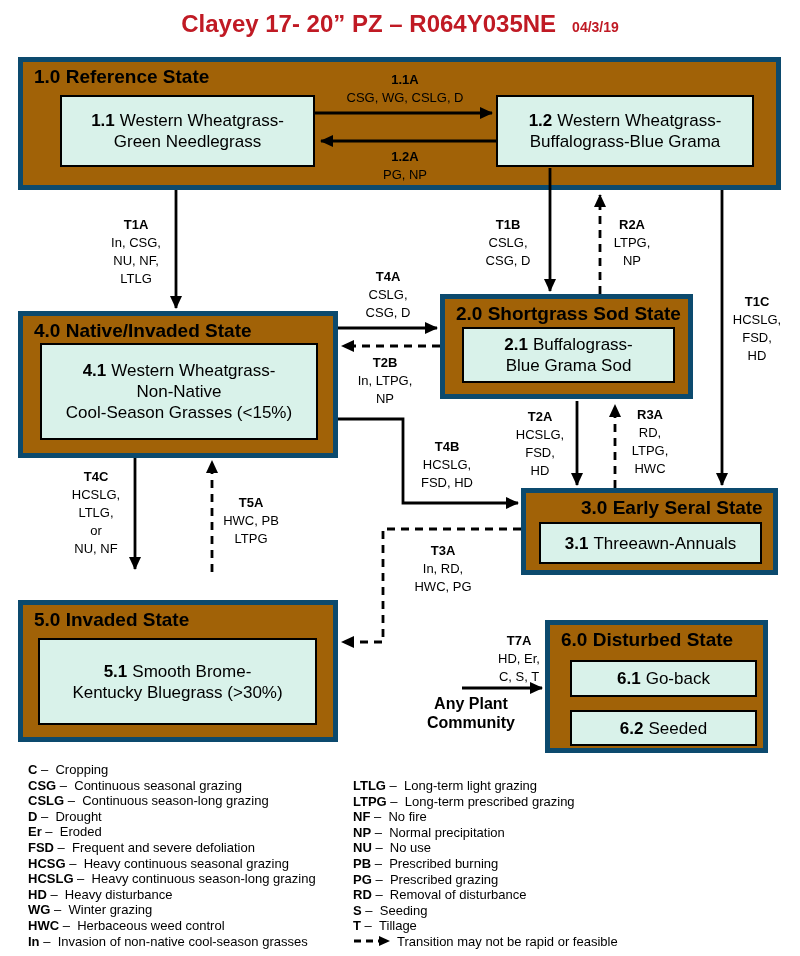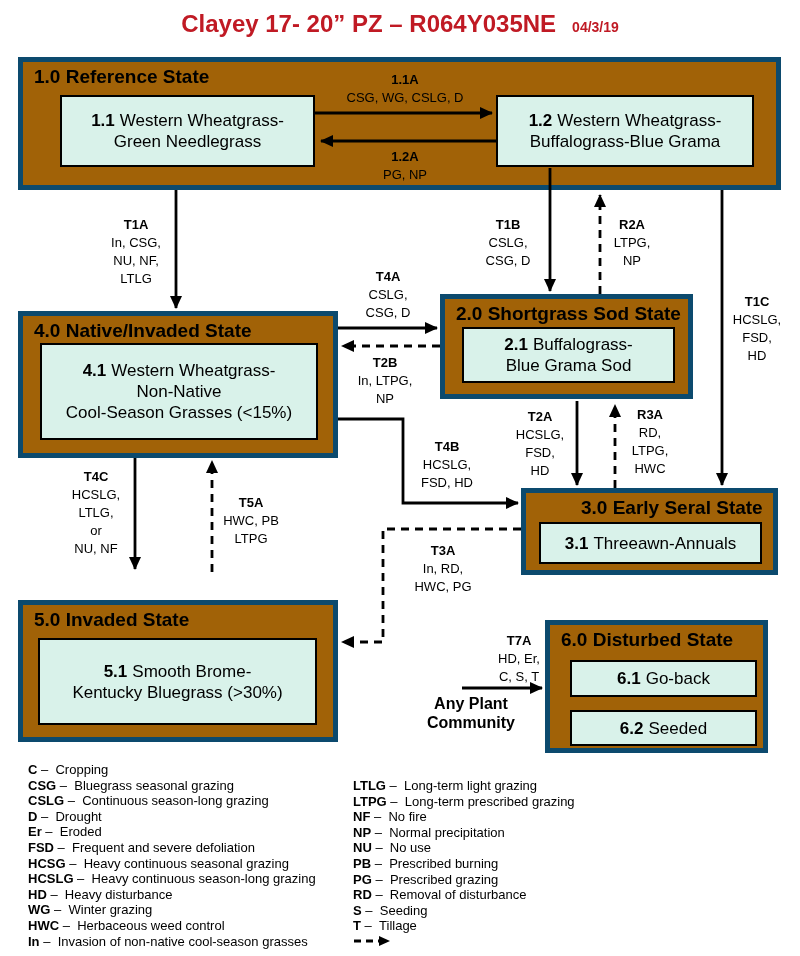--- a/index.html
+++ b/index.html
@@ -210,21 +210,21 @@
     <div class="tcode">T7A</div>
     <div class="pre">HD, Er,
 C, S, T</div>
   </div>
 
   <div class="apc pre" style="left:471px;top:694px;">Any Plant
 Community</div>
 
   <div class="legend" style="left:28px;top:762px;">
     <div class="lrow"><span class="abbr">C</span><span>Cropping</span></div>
-    <div class="lrow"><span class="abbr">CSG</span><span>Bluegrass seasonal grazing</span></div>
+    <div class="lrow"><span class="abbr">CSG</span><span>Continuous seasonal grazing</span></div>
     <div class="lrow"><span class="abbr">CSLG</span><span>Continuous season-long grazing</span></div>
     <div class="lrow"><span class="abbr">D</span><span>Drought</span></div>
     <div class="lrow"><span class="abbr">Er</span><span>Eroded</span></div>
     <div class="lrow"><span class="abbr">FSD</span><span>Frequent and severe defoliation</span></div>
     <div class="lrow"><span class="abbr">HCSG</span><span>Heavy continuous seasonal grazing</span></div>
     <div class="lrow"><span class="abbr">HCSLG</span><span>Heavy continuous season-long grazing</span></div>
     <div class="lrow"><span class="abbr">HD</span><span>Heavy disturbance</span></div>
     <div class="lrow"><span class="abbr">WG</span><span>Winter grazing</span></div>
     <div class="lrow"><span class="abbr">HWC</span><span>Herbaceous weed control</span></div>
     <div class="lrow"><span class="abbr">In</span><span>Invasion of non-native cool-season grasses</span></div>
@@ -238,17 +238,17 @@
     <div class="lrow"><span class="abbr">NU</span><span>No use</span></div>
     <div class="lrow"><span class="abbr">PB</span><span>Prescribed burning</span></div>
     <div class="lrow"><span class="abbr">PG</span><span>Prescribed grazing</span></div>
     <div class="lrow"><span class="abbr">RD</span><span>Removal of disturbance</span></div>
     <div class="lrow"><span class="abbr">S</span><span>Seeding</span></div>
     <div class="lrow"><span class="abbr">T</span><span>Tillage</span></div>
     <div class="lrow">
       <svg class="dnote-icon" width="38" height="12">
         <path d="M1,6 L26,6" stroke="#000" stroke-width="3" stroke-dasharray="7 5" fill="none"></path>
         <path d="M26,1 L37,6 L26,11 Z" fill="#000"></path>
-      </svg>
+      </svg><span>Transition may not be rapid or feasible</span>
     </div>
   </div>
 
 </div>
 
 </body></html>

